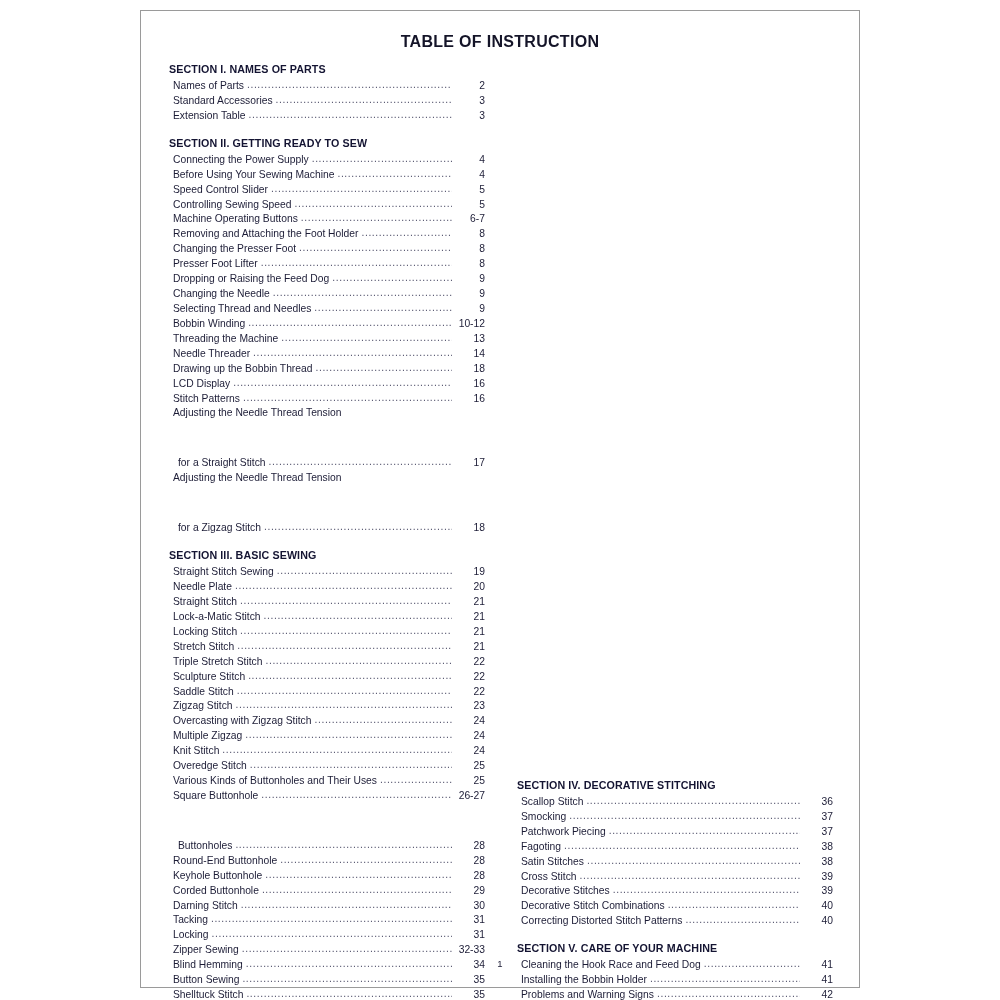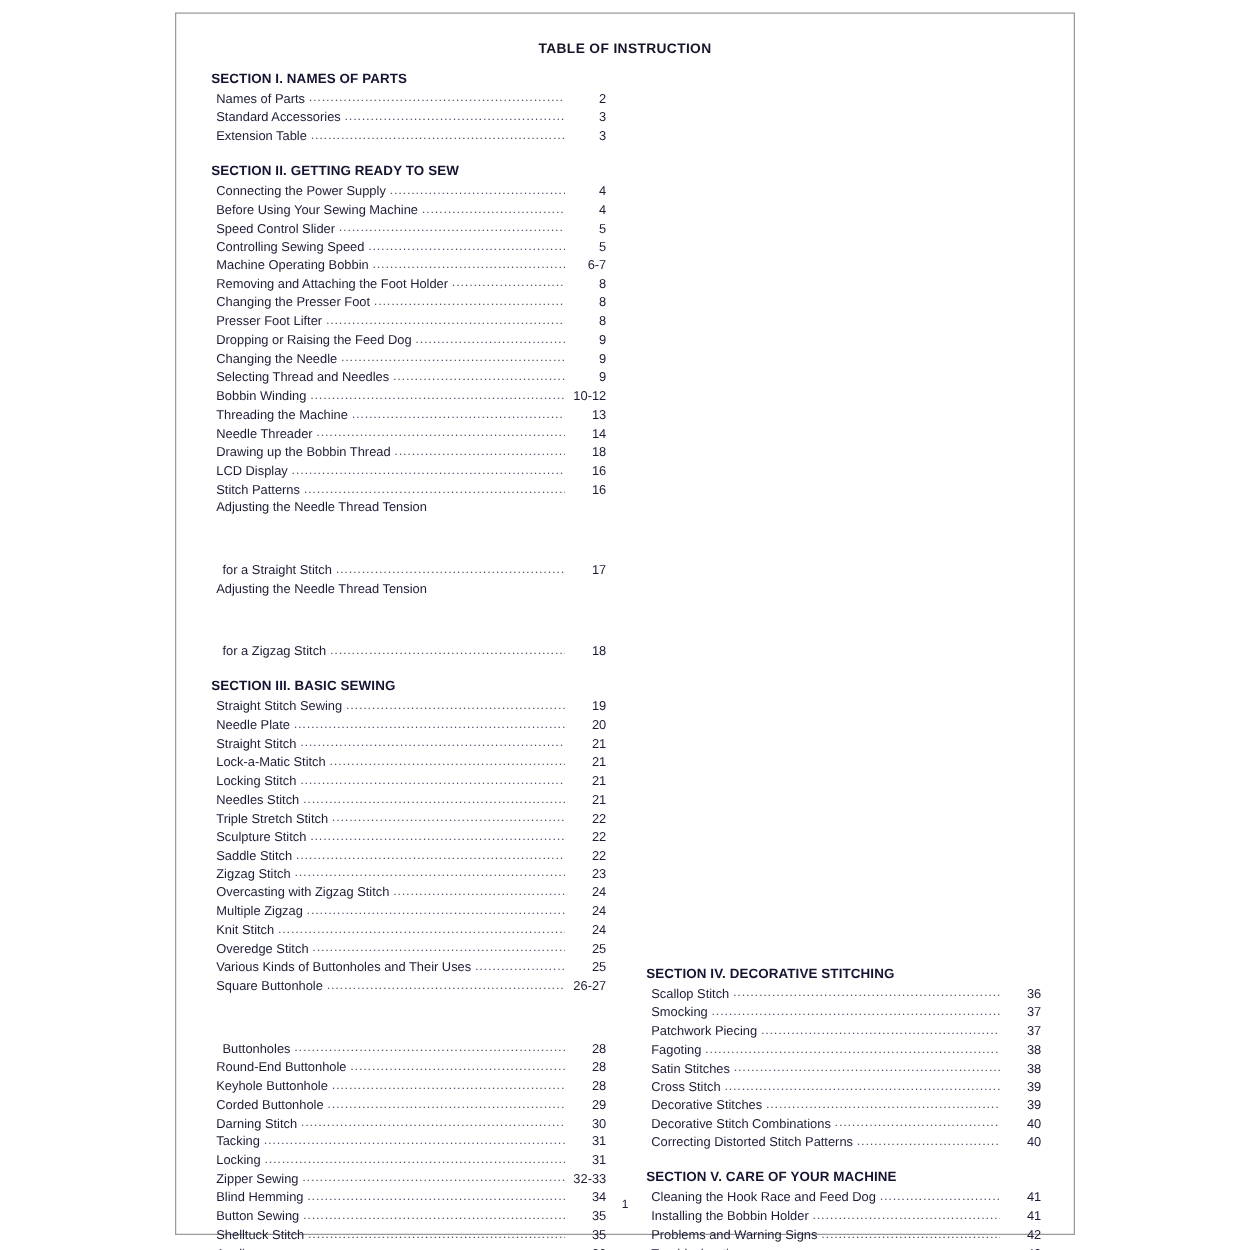--- a/index.html
+++ b/index.html
@@ -25,21 +25,21 @@
   }
   .page-inner {
     position: relative;
     width: 100%;
     height: 100%;
     padding: 18px 22px 0 22px;
     box-sizing: border-box;
   }
   .doc-title {
     text-align: center;
-    font-size: 11px;
+    font-size: 16px;
     font-weight: bold;
     letter-spacing: 0.3px;
     color: #141428;
     margin: 4px 0 12px 0;
   }
   .columns {
     display: flex;
     gap: 26px;
     align-items: flex-end;
   }
@@ -143,21 +143,21 @@
             <span class="etitle">Speed Control Slider</span>
             <span class="dots">..............................................................................................................................</span>
             <span class="epage">5</span>
           </div>
           <div class="entry">
             <span class="etitle">Controlling Sewing Speed</span>
             <span class="dots">..............................................................................................................................</span>
             <span class="epage">5</span>
           </div>
           <div class="entry">
-            <span class="etitle">Machine Operating Bobbin</span>
+            <span class="etitle">Machine Operating Buttons</span>
             <span class="dots">..............................................................................................................................</span>
             <span class="epage">6-7</span>
           </div>
           <div class="entry">
             <span class="etitle">Removing and Attaching the Foot Holder</span>
             <span class="dots">..............................................................................................................................</span>
             <span class="epage">8</span>
           </div>
           <div class="entry">
             <span class="etitle">Changing the Presser Foot</span>
@@ -254,21 +254,21 @@
             <span class="etitle">Lock-a-Matic Stitch</span>
             <span class="dots">..............................................................................................................................</span>
             <span class="epage">21</span>
           </div>
           <div class="entry">
             <span class="etitle">Locking Stitch</span>
             <span class="dots">..............................................................................................................................</span>
             <span class="epage">21</span>
           </div>
           <div class="entry">
-            <span class="etitle">Needles Stitch</span>
+            <span class="etitle">Stretch Stitch</span>
             <span class="dots">..............................................................................................................................</span>
             <span class="epage">21</span>
           </div>
           <div class="entry">
             <span class="etitle">Triple Stretch Stitch</span>
             <span class="dots">..............................................................................................................................</span>
             <span class="epage">22</span>
           </div>
           <div class="entry">
             <span class="etitle">Sculpture Stitch</span>

